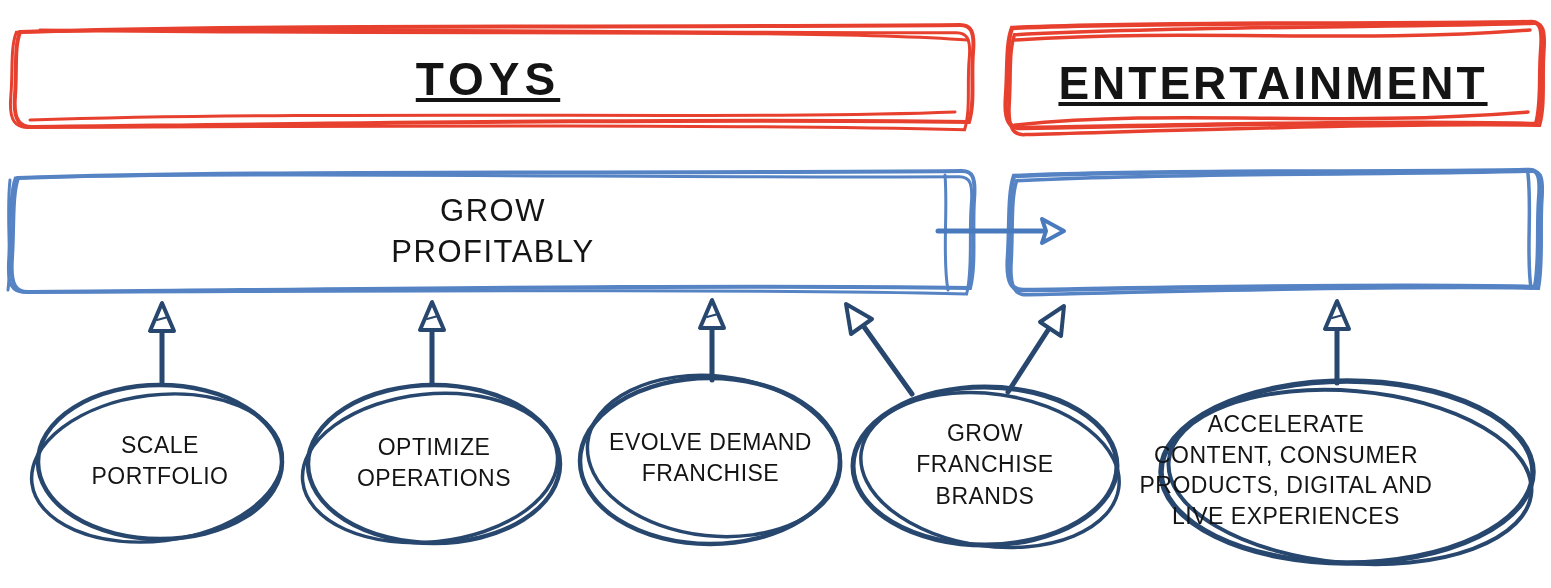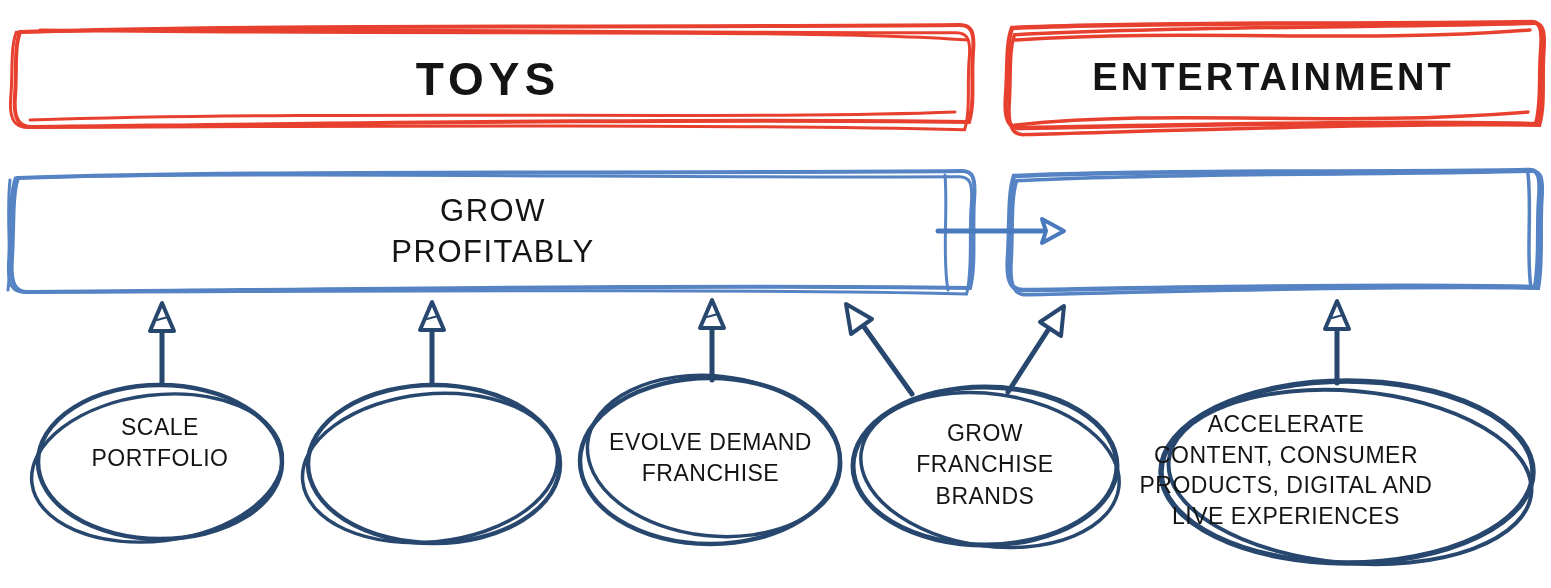--- a/index.html
+++ b/index.html
@@ -11,21 +11,21 @@
     overflow:hidden;
   }
   #sketch{position:absolute;left:0;top:0;}
   .label{
     position:absolute;
     text-align:center;
     white-space:pre-line;
     color:#141414;
     z-index:2;
   }
-  .toplabel{font-weight:700;letter-spacing:5px;}
+  .toplabel{font-weight:700;letter-spacing:5px;text-decoration:underline;}
   .boxlabel{font-weight:400;letter-spacing:1.5px;font-size:31px;line-height:1.33;}
   .bubblelabel{font-weight:400;letter-spacing:0.5px;font-size:23px;line-height:1.36;}
 </style>
 </head>
 <body>
 
 <div id="stage">
 
   <svg id="sketch" width="1551" height="588" viewBox="0 0 1551 588">
 
@@ -111,29 +111,31 @@
       <g>
         <path d="M 1337 383 L 1337 328"></path>
         <path d="M 1337 301 L 1325 329 L 1349 329 Z" fill="#ffffff" stroke-width="4"></path>
         <path d="M 1332 318 L 1343 315" stroke-width="2"></path>
       </g>
     </g>
   </svg>
 
   <div class="label toplabel" style="left:0;width:976px;top:52px;font-size:46px;">TOYS</div>
 
-  <div class="label toplabel" style="left:1004px;width:538px;top:56px;font-size:38px;letter-spacing:3px;">ENTERTAINMENT</div>
+  <div class="label toplabel" style="left:1004px;width:538px;top:56px;font-size:46px;letter-spacing:3px;">ENTERTAINMENT</div>
 
   <div class="label boxlabel" style="left:10px;width:966px;top:190px;">GROW
 PROFITABLY</div>
 
 
-  <div class="label bubblelabel" style="left:35px;width:250px;top:412px;">SCALE
+  <div class="label bubblelabel" style="left:35px;width:250px;top:430px;">SCALE
 PORTFOLIO</div>
 
+  <div class="label bubblelabel" style="left:309px;width:250px;top:432px;">OPTIMIZE
+OPERATIONS</div>
 
   <div class="label bubblelabel" style="left:583px;width:255px;top:427px;">EVOLVE DEMAND
 FRANCHISE</div>
 
   <div class="label bubblelabel" style="left:860px;width:250px;top:418px;">GROW
 FRANCHISE
 BRANDS</div>
 
   <div class="label bubblelabel" style="left:1108px;width:356px;top:409px;font-size:23px;line-height:1.33;">ACCELERATE
 CONTENT, CONSUMER

